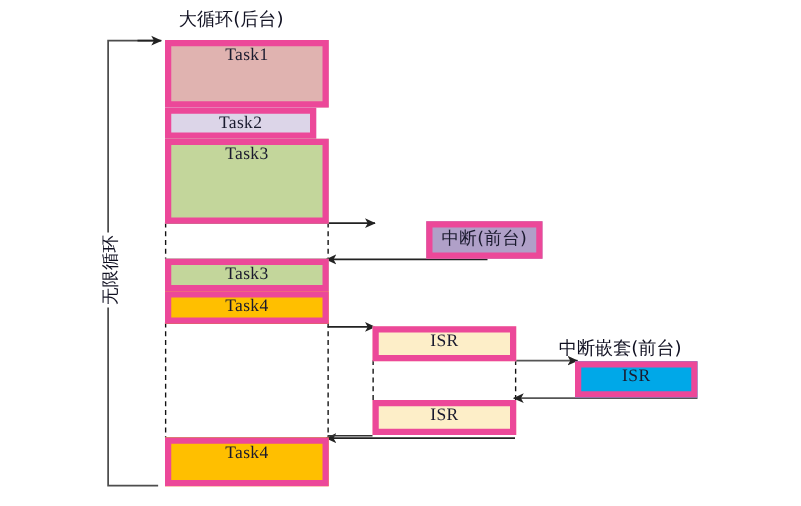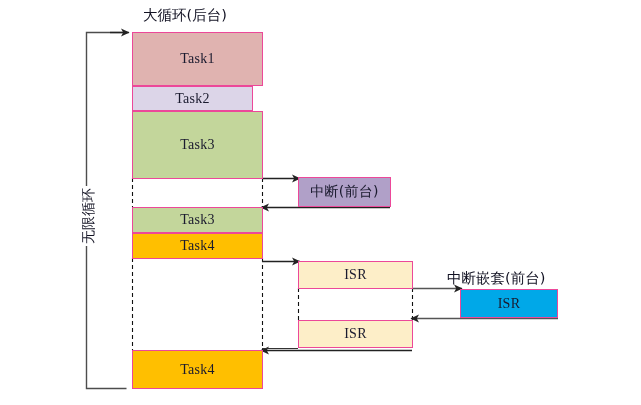--- a/index.html
+++ b/index.html
@@ -8,30 +8,29 @@
     background:#ffffff;
     font-family:"Liberation Serif","DejaVu Serif",serif;
     overflow:hidden;
     position:relative;
   }
   #stage{position:absolute;left:0;top:0;width:641px;height:405px;}
 
   .box{
     position:absolute;
     box-sizing:border-box;
-    border:1px solid #ec4899;
+    border:5px solid #ec4899;
     display:flex;
-    align-items:center;
     justify-content:center;
     font-size:14px;
     color:#1a1a2e;
     letter-spacing:.3px;
     white-space:nowrap;
   }
-  .cjk{font-family:"DejaVu Sans","Liberation Sans",sans-serif;font-size:14px;color:#1a1a2e;}
+  .cjk{font-family:"DejaVu Sans","Liberation Sans",sans-serif;font-size:14px;color:#1a1a2e;margin-left:43px;}
 
   .lbl{
     position:absolute;
     white-space:nowrap;
     font-family:"DejaVu Sans","Liberation Sans",sans-serif;
     font-size:14.5px;
     color:#111122;
   }
 
   

